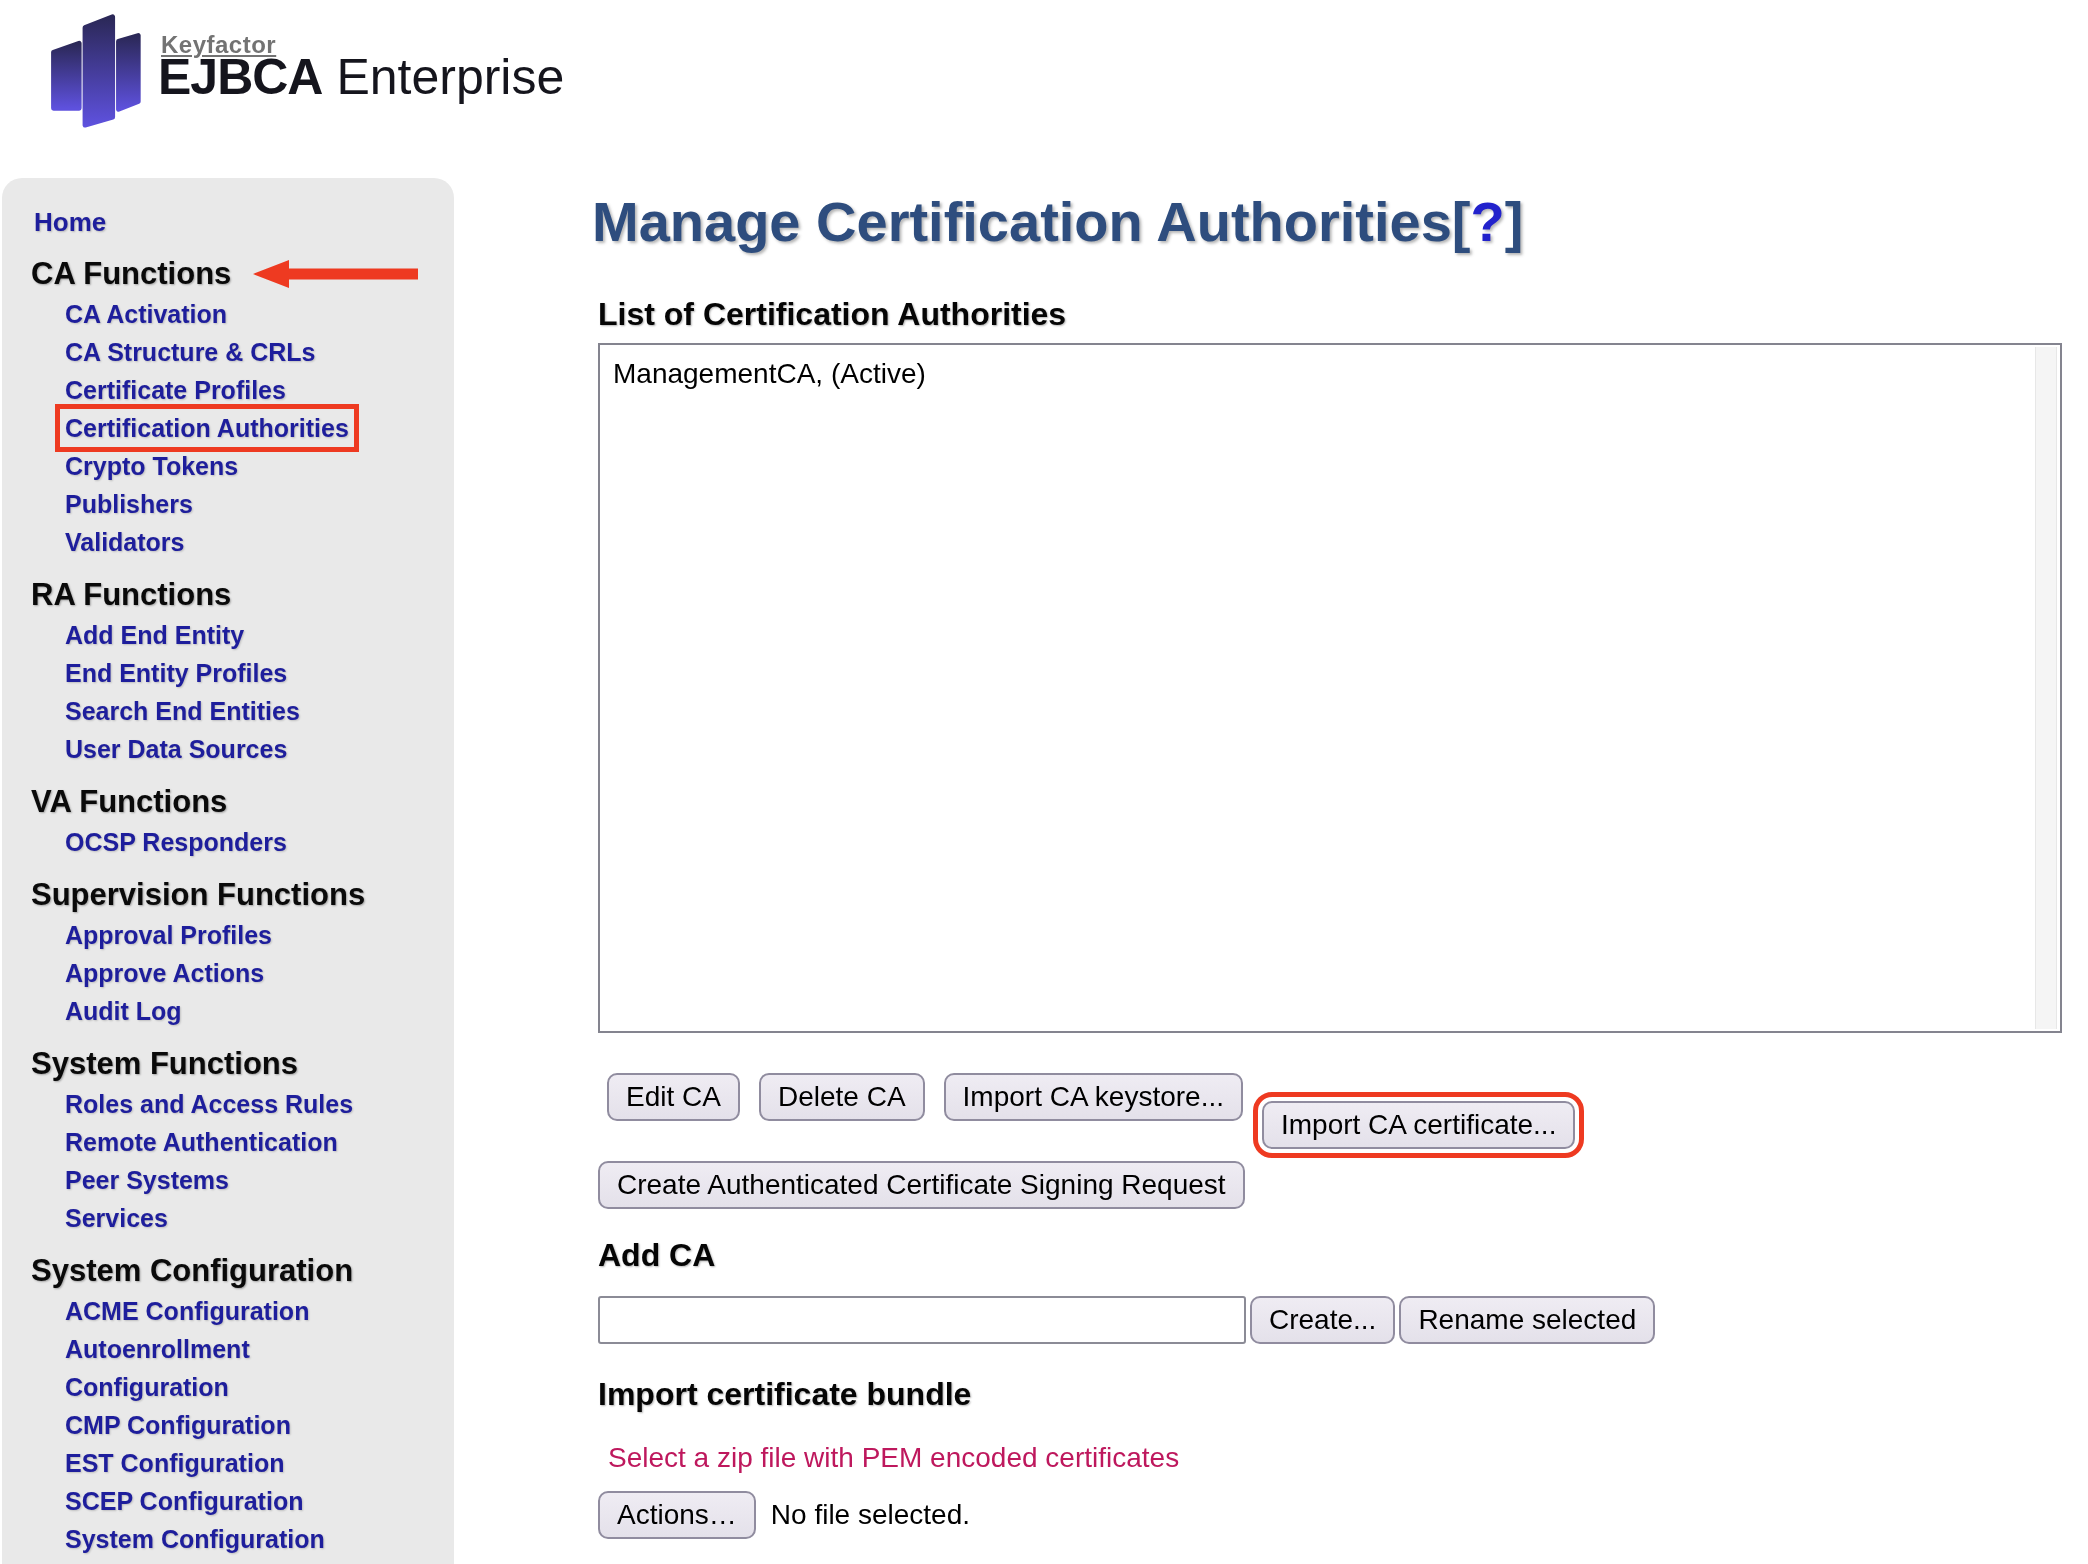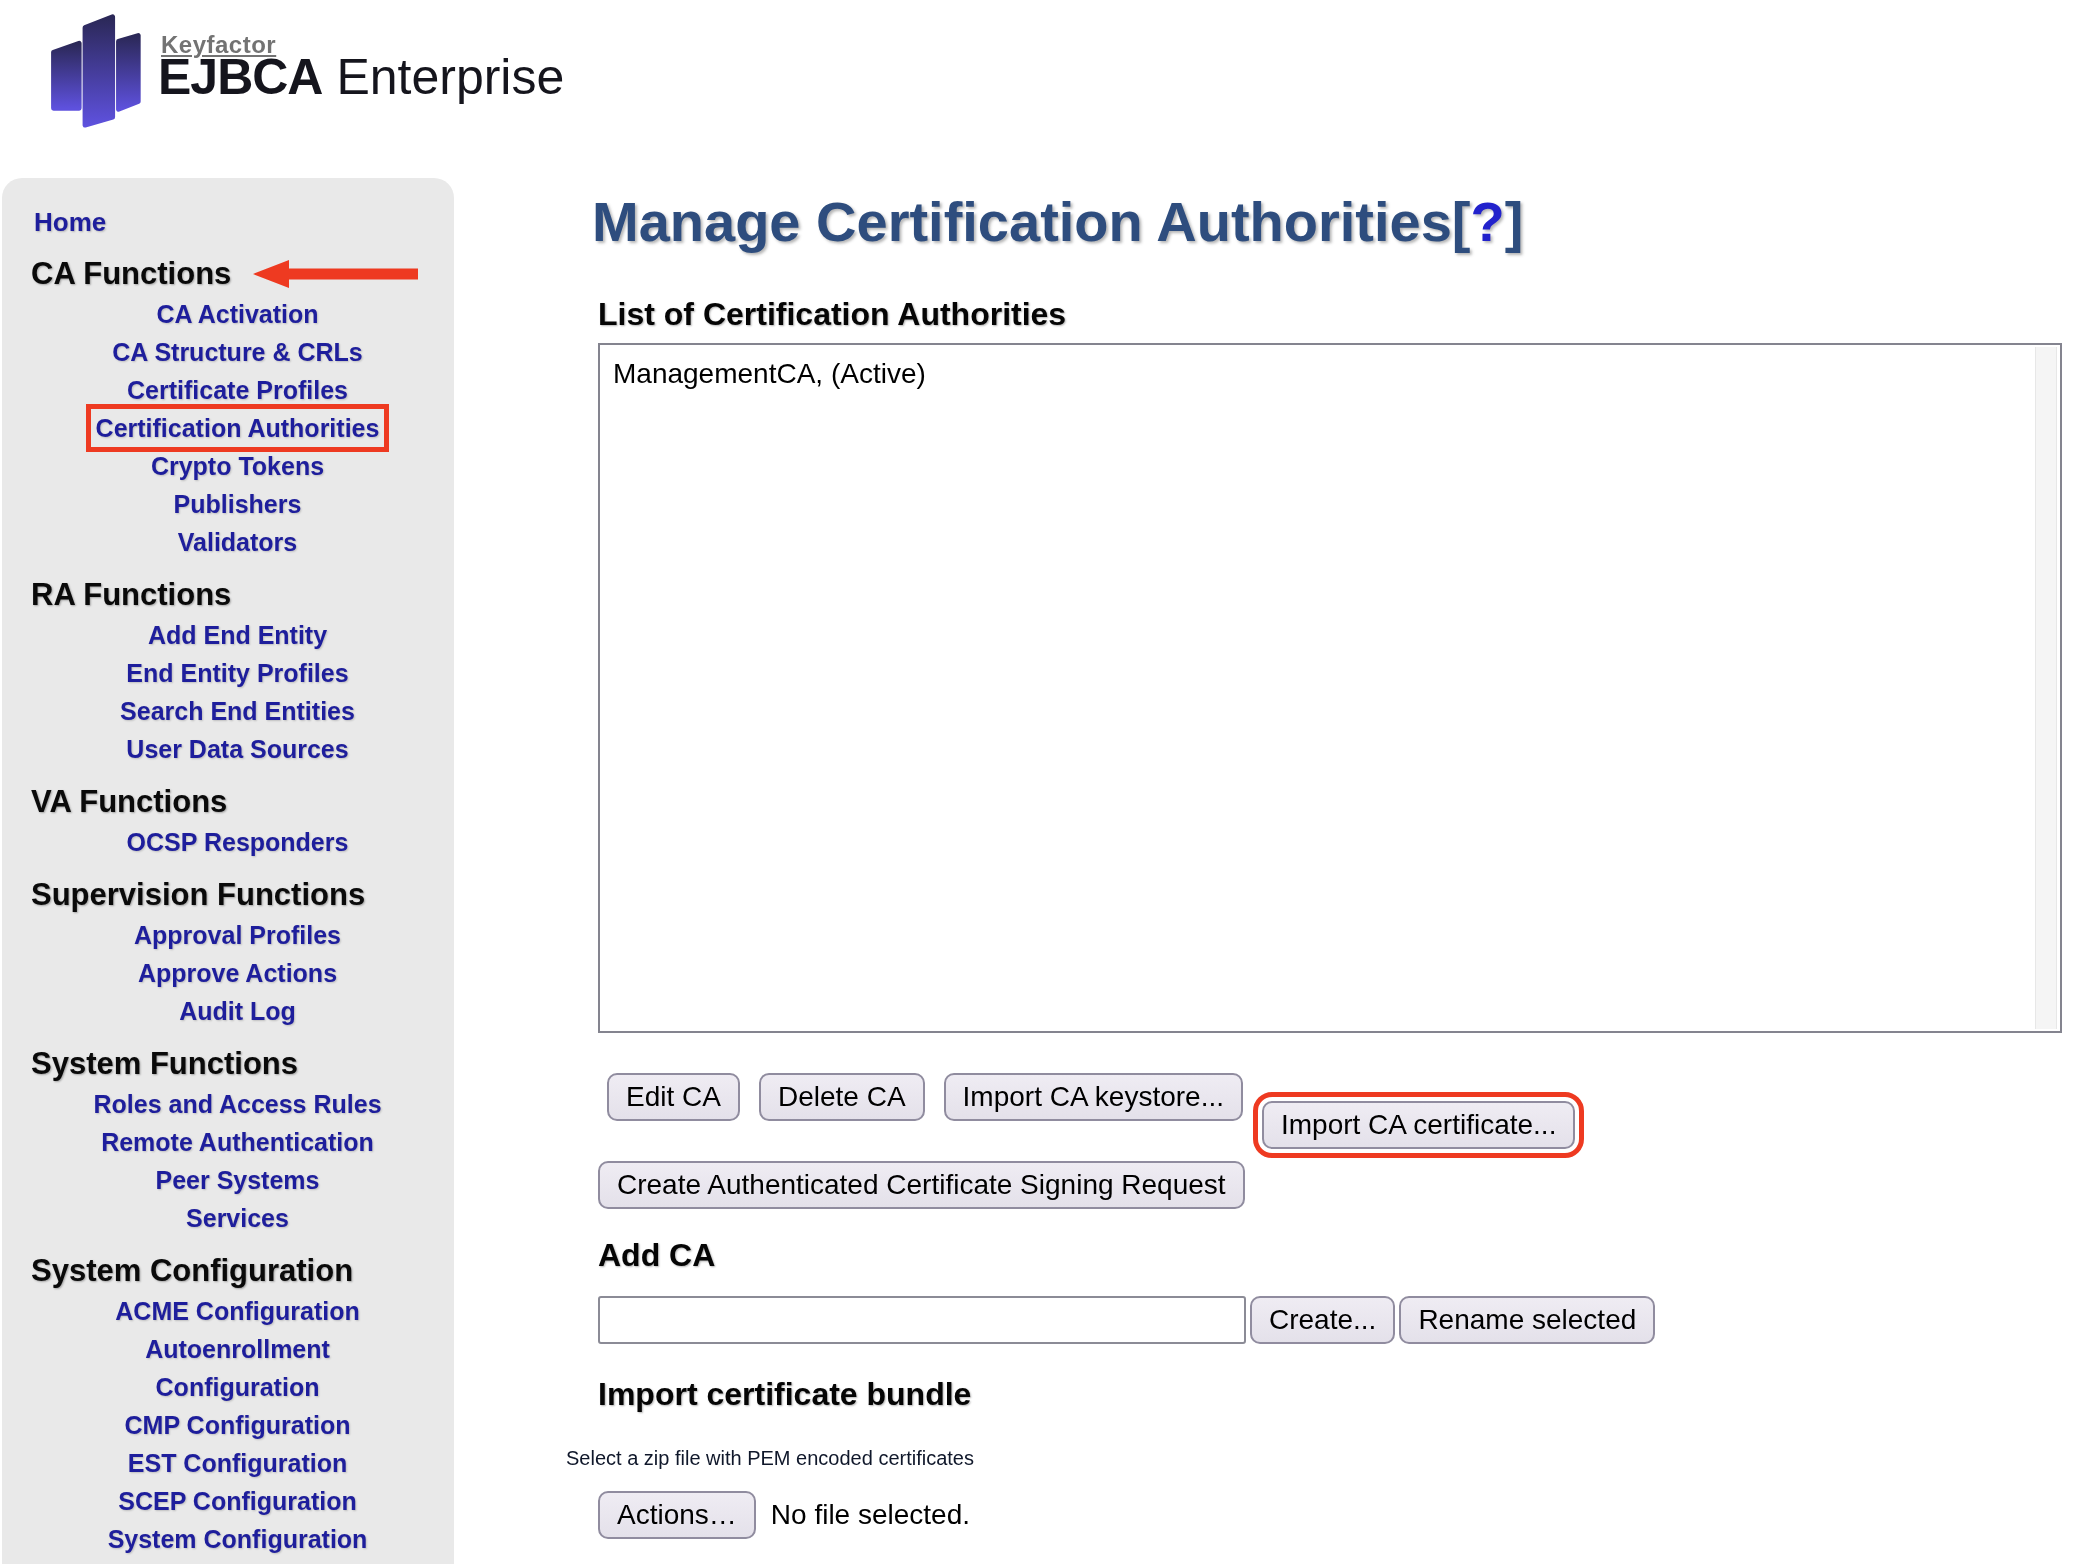--- a/index.html
+++ b/index.html
@@ -57,21 +57,20 @@
     text-shadow:1px 1px 2px rgba(0,0,0,.3);
     white-space:nowrap;
   }
   .anno-arrow{margin-left:22px;flex:0 0 auto;}
   .anno-arrow path{fill:var(--annotation_red);}
   .side-item{
     display:block;margin-left:63px;max-width:345px;
     font-size:25px;font-weight:bold;line-height:38px;
     color:var(--link_blue);text-decoration:none;cursor:pointer;
     text-shadow:1px 1px 2px rgba(0,0,0,.18);
-    text-align:center;
   }
   .red-box{outline:5px solid var(--annotation_red);outline-offset:5px;}
 
   
   .page-title{
     position:absolute;left:592px;top:192px;
     font-size:56px;font-weight:bold;line-height:60px;
     color:var(--title_blue);white-space:nowrap;
     text-shadow:2px 2px 3px rgba(90,90,90,.45);
   }
@@ -116,22 +115,22 @@
   .row2{left:598px;top:1161px;}
   .row-addca{left:598px;top:1296px;gap:4px;}
   .row-browse{left:598px;top:1491px;gap:15px;align-items:center;}
 
   .add-ca-input{
     width:648px;height:48px;
     border:2px solid #8b8b96;border-radius:3px;background:#fff;
     font-family:"Liberation Sans",sans-serif;font-size:28px;padding:0 12px;color:#000;
   }
   .hint{
-    position:absolute;left:566px;top:1441px;
-    font-size:20px;line-height:34px;color:#0f172a;white-space:nowrap;
+    position:absolute;left:608px;top:1441px;
+    font-size:28px;line-height:34px;color:#be185d;white-space:nowrap;
   }
   .nofile{font-size:28px;color:#000;white-space:nowrap;}
 </style>
 </head>
 <body>
 
 <header class="brand">
   <svg class="logo-mark" width="128" height="126" viewBox="0 0 130 128" aria-hidden="true">
     <defs>
       <linearGradient id="lg" x1="0" y1="0" x2="0" y2="1">

